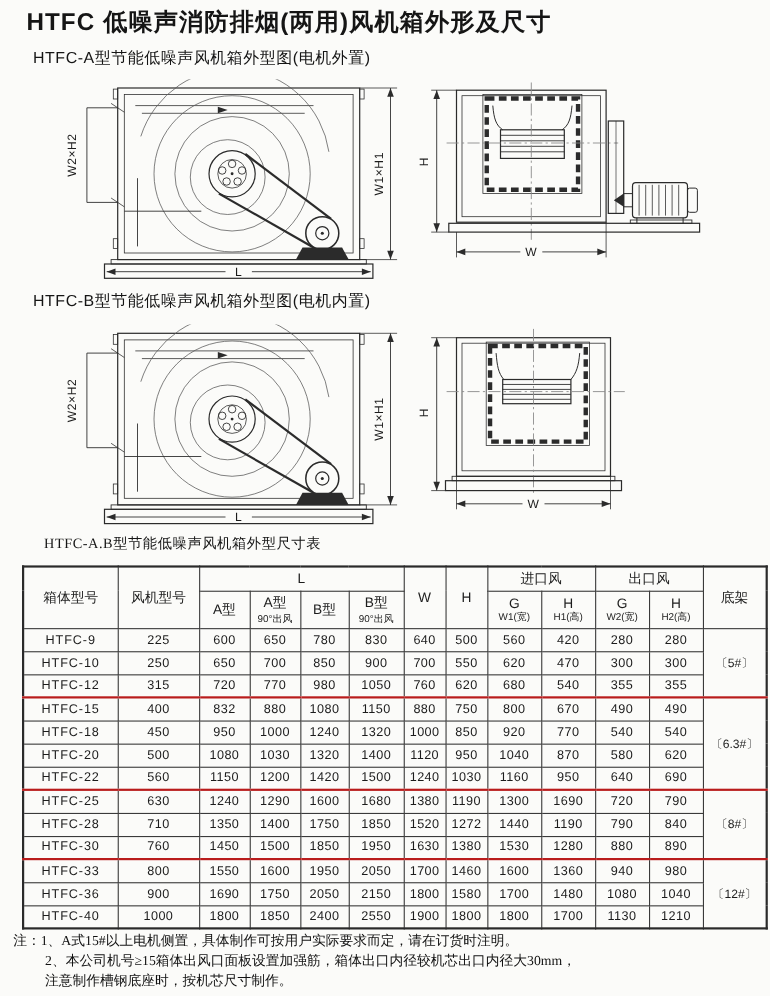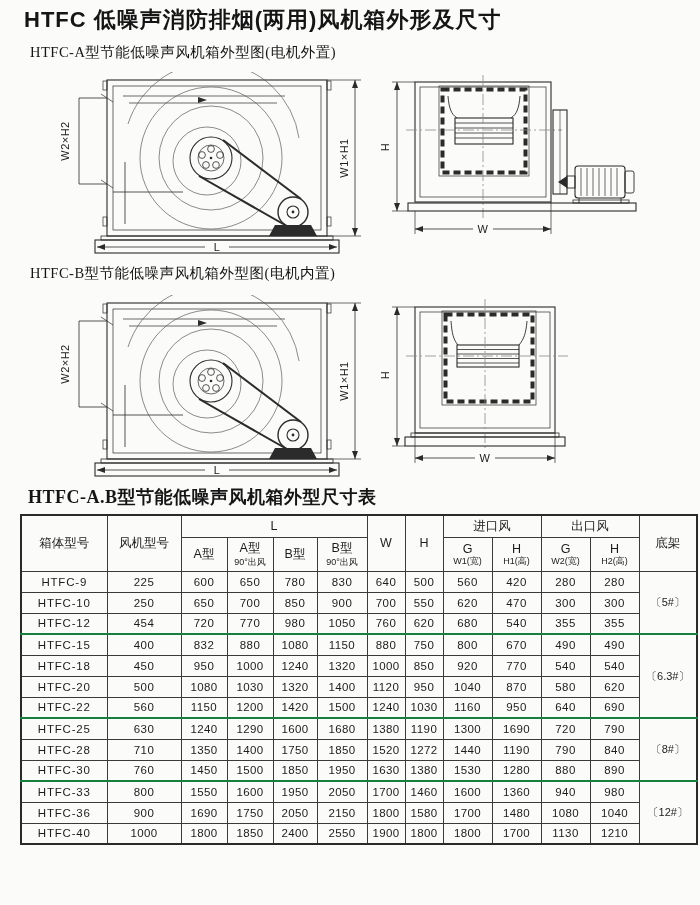--- a/index.html
+++ b/index.html
@@ -9,28 +9,27 @@
     font-family:"Liberation Sans", sans-serif;
     overflow:hidden;
   }
   .abs { position:absolute; }
   .page-title {
     left:24px; top:5px; font-size:22px; font-weight:bold;
     letter-spacing:1px; font-family:"Liberation Sans", sans-serif;
   }
   .fig-caption {
     left:30px; font-size:14.5px; letter-spacing:0.5px;
-    font-family:Liberation Serif, serif;
+    font-family:Liberation Sans, sans-serif;
   }
   .cap-a { top:43px; }
   .cap-b { top:264px; }
   .table-title {
-    left:28px; top:485px; font-size:18px; letter-spacing:0.5px;
+    left:40px; top:485px; font-size:13px; letter-spacing:0.5px;
     font-family:"Liberation Serif", serif;
-    font-weight:bold;
   }
   svg.fig { position:absolute; }
   svg text.dim {
     fill:#1b1b1b; font-size:11px; letter-spacing:0.5px;
     font-family:"Liberation Sans", sans-serif; text-anchor:middle;
   }
   table.dims {
     position:absolute; left:20px; top:514px; width:676px;
     border-collapse:collapse; table-layout:fixed;
     border:2px solid #2a2a2a;
@@ -41,21 +40,21 @@
     color:#1c1c1c;
   }
   .dims thead tr.h1 { height:22px; }
   .dims thead tr.h2 { height:34px;padding-left:20px; }
   .dims thead th { font-size:12.5px; }
   .dims thead .sub { font-size:9px; line-height:1.05; margin-top:1px; }
   .dims tbody tr { height:21px; }
   .dims tbody td { font-size:11.5px; letter-spacing:0.4px; }
   .dims tbody td.model { letter-spacing:0.8px;margin-left:48px; }
   .dims tbody td.frame { font-size:11px; letter-spacing:0; }
-  .dims tbody tr.grp td { border-top:2px solid #15803d; }
+  .dims tbody tr.grp td { border-top:2px solid #b91c1c; }
   .notes {
     left:12px; top:846px; width:676px;
     font-family:"Liberation Serif", serif;
     font-size:12.5px; line-height:18px; color:#111;
   }
   .notes p { margin:0; }
   .notes p.indent { margin-left:29px; }
 </style>
 </head>
 <body>
@@ -309,21 +308,21 @@
         <td>900</td>
         <td>700</td>
         <td>550</td>
         <td>620</td>
         <td>470</td>
         <td>300</td>
         <td>300</td>
       </tr>
       <tr>
         <td class="model">HTFC-12</td>
-        <td>454</td>
+        <td>315</td>
         <td>720</td>
         <td>770</td>
         <td>980</td>
         <td>1050</td>
         <td>760</td>
         <td>620</td>
         <td>680</td>
         <td>540</td>
         <td>355</td>
         <td>355</td>
@@ -468,13 +467,16 @@
         <td>1800</td>
         <td>1800</td>
         <td>1700</td>
         <td>1130</td>
         <td>1210</td>
       </tr>
     </tbody>
 </table>
 
 <div class="abs notes">
+  <p>注：1、A式15#以上电机侧置，具体制作可按用户实际要求而定，请在订货时注明。</p>
+  <p class="indent">2、本公司机号≥15箱体出风口面板设置加强筋，箱体出口内径较机芯出口内径大30mm，</p>
+  <p class="indent">注意制作槽钢底座时，按机芯尺寸制作。</p>
 </div>
 
 </body></html>

